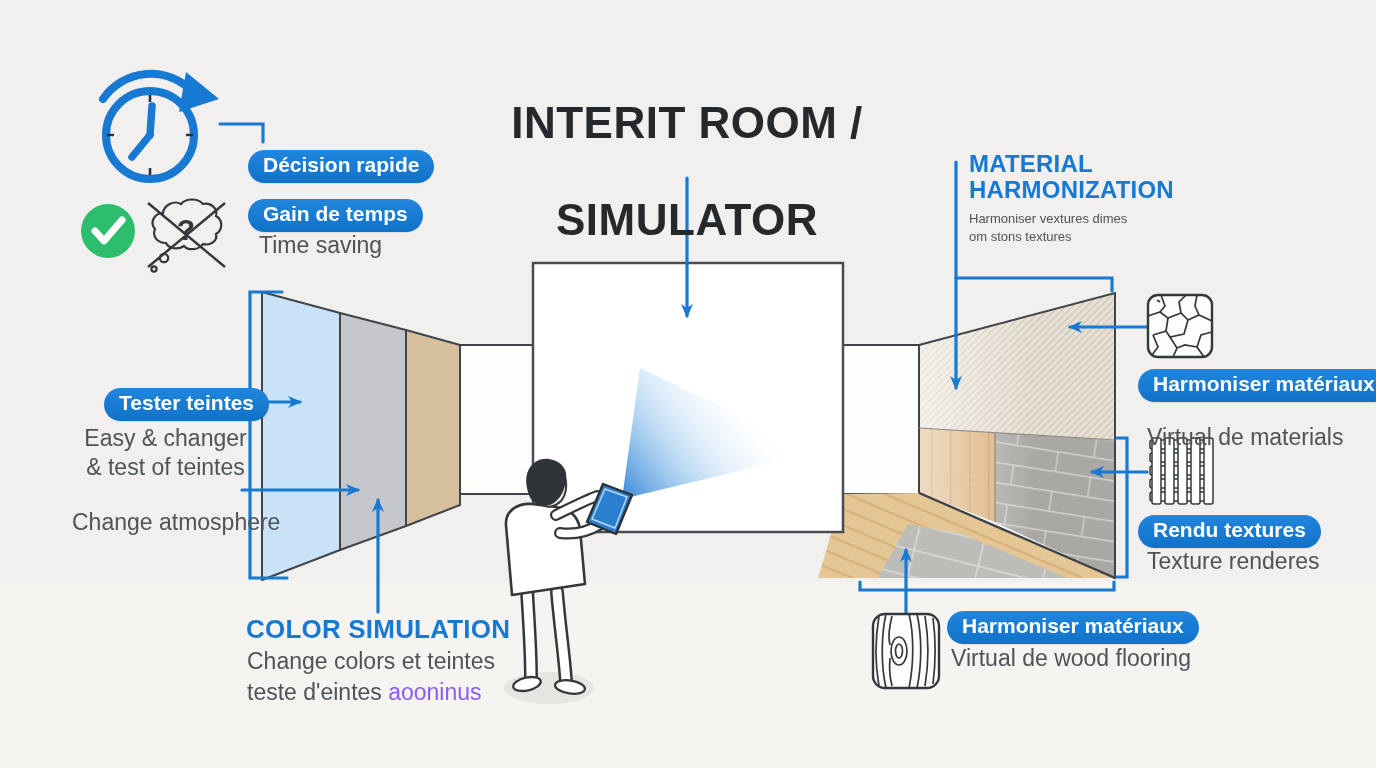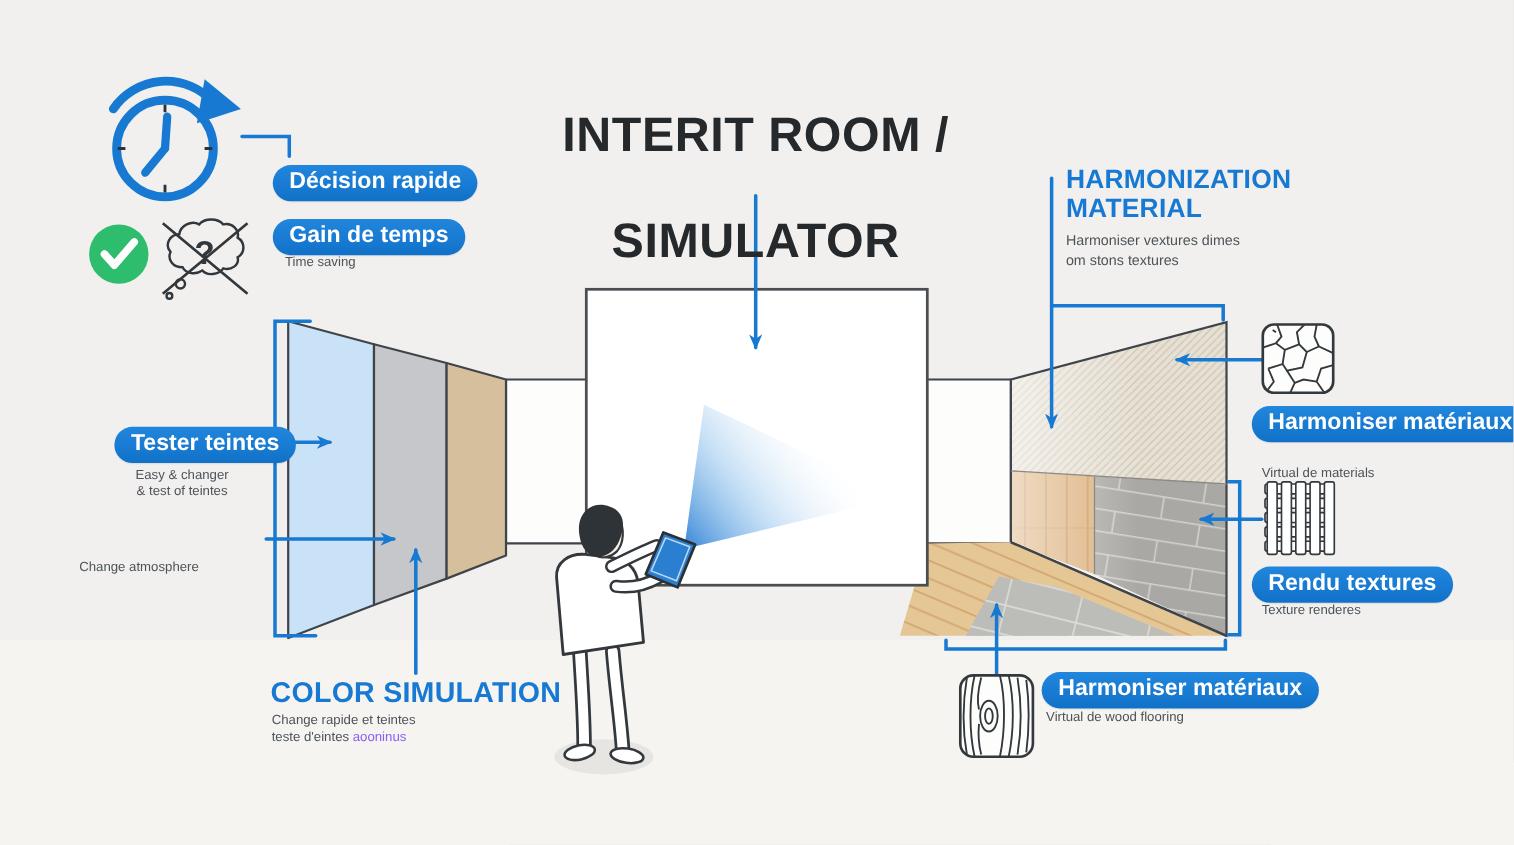--- a/index.html
+++ b/index.html
@@ -5,21 +5,21 @@
   html,body{margin:0;padding:0;background:#e8e7e5;}
   .stage{position:relative;width:1376px;height:768px;background:#f1f0ee;overflow:hidden;
          font-family:"Liberation Sans",sans-serif;}
   .stage svg{position:absolute;left:0;top:0;}
   .abs{position:absolute;}
   .title{font-size:44px;font-weight:700;color:#26292c;text-align:center;line-height:1.1;
          letter-spacing:.5px;white-space:pre-line;margin-top:29px;}
   .pill{display:inline-block;padding:3px 15px 6px;border-radius:999px;
         background:linear-gradient(180deg,#2186dd,#1171c9);color:#fff;font-weight:700;
         font-size:21px;white-space:nowrap;box-shadow:0 1px 1px rgba(0,0,0,.08);}
-  .cap{color:#4e5358;font-size:12px;line-height:1.25;}
+  .cap{color:#4e5358;font-size:23px;line-height:1.25;}
   .cap.small{font-size:13px;}
   .faded{color:#8b5cf6;}
   .blue-h{color:#1779d2;font-weight:700;letter-spacing:.2px;}
   .h-lg{font-size:26px;}
   .h-md{font-size:24px;line-height:1.1;}
   .center{text-align:center;}
 </style>
 </head>
 <body>
 
@@ -200,38 +200,38 @@
 </svg>
 
 <div class="abs title" style="left:357px;top:70px;width:660px;"><span>INTERIT ROOM /</span><br>
 <span>SIMULATOR</span></div>
 
 <div class="abs pill" style="left:248px;top:150px;">Décision rapide</div>
 <div class="abs pill" style="left:248px;top:199px;">Gain de temps</div>
 <div class="abs cap" style="left:259px;top:231px;">Time saving</div>
 
 <div class="abs blue-h h-md" style="left:969px;top:151px;">
+  <div>MATERIAL</div>
   <div>HARMONIZATION</div>
-  <div>MATERIAL</div>
 </div>
 <div class="abs cap small" style="left:969px;top:210px;line-height:1.35;">
   <div>Harmoniser vextures dimes</div>
   <div>om stons textures</div>
 </div>
 
 <div class="abs pill" style="left:104px;top:388px;">Tester teintes</div>
 <div class="abs cap center" style="left:83px;top:424px;width:165px;">
   <div>Easy &amp; changer</div>
   <div>&amp; test of teintes</div>
 </div>
 <div class="abs cap" style="left:72px;top:508px;">Change atmosphere</div>
 
 <div class="abs blue-h h-lg" style="left:246px;top:614px;">COLOR SIMULATION</div>
 <div class="abs cap" style="left:247px;top:646px;line-height:1.35;">
-  <div>Change rapide et teintes</div>
+  <div>Change colors et teintes</div>
   <div><span>teste d'eintes </span><span class="faded">aooninus</span></div>
 </div>
 
 <div class="abs pill" style="left:1138px;top:369px;">Harmoniser matériaux</div>
 <div class="abs cap" style="left:1147px;top:423px;">Virtual de materials</div>
 
 <div class="abs pill" style="left:1138px;top:515px;">Rendu textures</div>
 <div class="abs cap" style="left:1147px;top:547px;">Texture renderes</div>
 
 <div class="abs pill" style="left:947px;top:611px;">Harmoniser matériaux</div>

